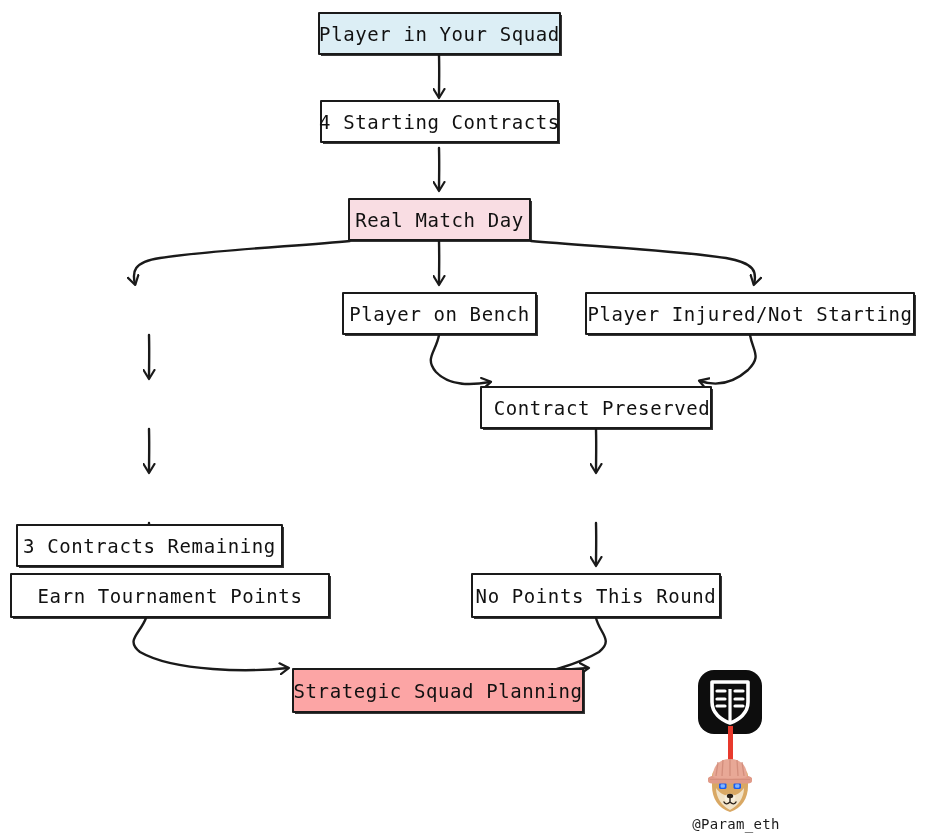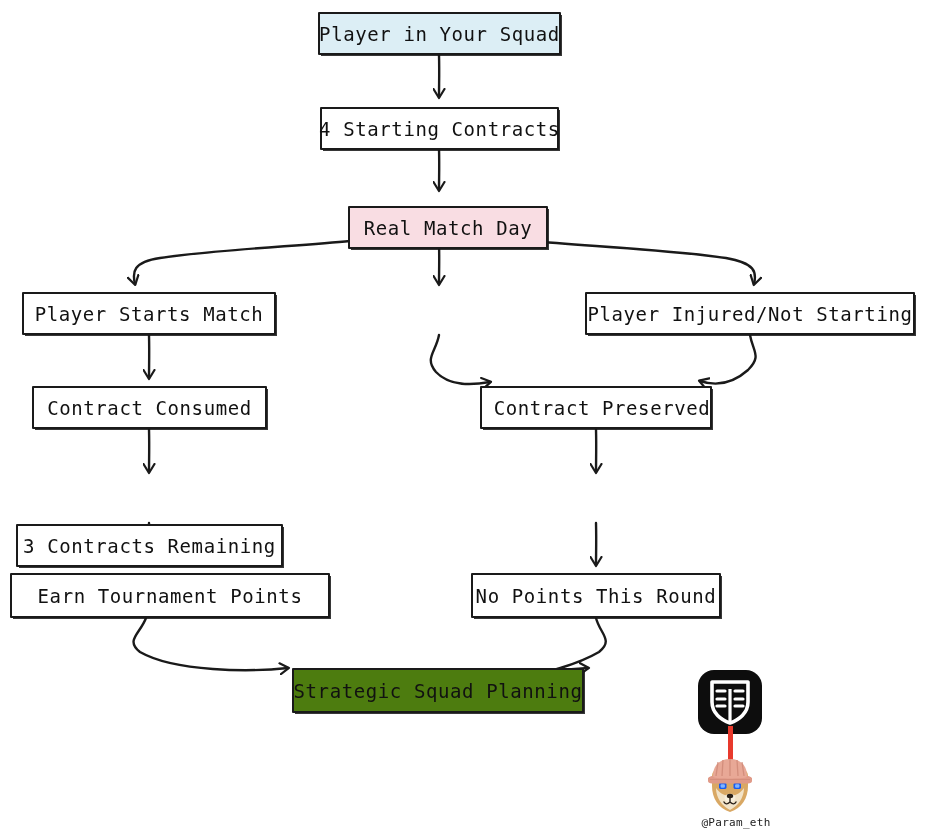--- a/index.html
+++ b/index.html
@@ -40,21 +40,21 @@
     color: #111111;
     font-family: "DejaVu Sans Mono", "Liberation Mono", monospace;
     font-size: 19px;
     letter-spacing: 0.6px;
     white-space: nowrap;
     border-radius: 1px;
     box-shadow: 2px 2px 0 -1px rgba(20,20,20,0.85);
   }
   .node.fill-blue  { background: #dceef5; }
   .node.fill-pink  { background: #f9dde3; }
-  .node.fill-green { background: #4d7c0f; }
+  .node.fill-green { background: #fca5a5; }
 
   
   #watermark {
     position: absolute;
     left: 676px;
     top: 666px;
     width: 120px;
     height: 165px;
   }
   .wm-logo {
@@ -82,21 +82,21 @@
     width: 56px;
     height: 62px;
   }
   .wm-handle {
     position: absolute;
     left: 0;
     top: 150px;
     width: 120px;
     text-align: center;
     font-family: "DejaVu Sans Mono", "Liberation Mono", monospace;
-    font-size: 11px;
+    font-size: 14px;
     color: #1b1b1b;
     letter-spacing: 0.3px;
   }
 </style>
 </head>
 <body>
 
 <div id="canvas">
 
   <svg class="edge-layer" viewBox="0 0 926 834" width="926" height="834" xmlns="http://www.w3.org/2000/svg">
@@ -132,30 +132,29 @@
       <path d="M596,523 C596.5,542 596,553 596,565"></path>
 
       <path d="M146,618 C140,634 125,640 140,652 C175,672 250,672 288,668"></path>
 
       <path d="M596,618 C600,634 614,640 599,652 C565,672 525,672 588,668"></path>
     </g>
   </svg>
 
   <div class="node fill-blue" style="left:318px;top:12px;width:243px;height:43px;">Player in Your Squad</div>
 
-  <div class="node" style="left:320px;top:107px;width:239px;height:43px;">4 Starting Contracts</div>
-
-  <div class="node fill-pink" style="left:348px;top:206px;width:200px;height:43px;">Real Match Day</div>
-
-  <div class="node" style="left:22px;top:292px;width:254px;height:43px;">Player Starts Match</div>
-
+  <div class="node" style="left:320px;top:100px;width:239px;height:43px;">4 Starting Contracts</div>
+
+  <div class="node fill-pink" style="left:348px;top:198px;width:183px;height:43px;">Real Match Day</div>
+
+
+  <div class="node" style="left:342px;top:292px;width:195px;height:43px;">Player on Bench</div>
 
   <div class="node" style="left:585px;top:292px;width:330px;height:43px;">Player Injured/Not Starting</div>
 
-  <div class="node" style="left:32px;top:386px;width:235px;height:43px;">Contract Consumed</div>
 
   <div class="node" style="left:480px;top:386px;width:232px;height:43px;padding-left:12px;">Contract Preserved</div>
 
   <div class="node" style="left:16px;top:480px;width:267px;height:43px;margin-top:44px;">3 Contracts Remaining</div>
 
 
   <div class="node" style="left:10px;top:573px;width:320px;height:45px;">Earn Tournament Points</div>
 
   <div class="node" style="left:471px;top:573px;width:250px;height:45px;">No Points This Round</div>
 

